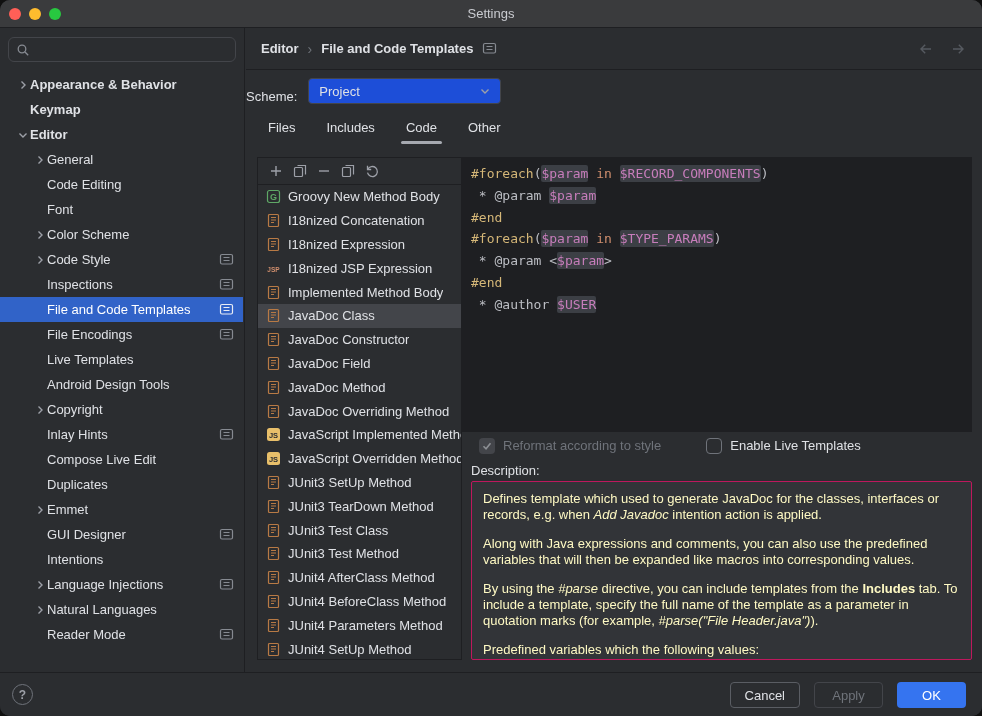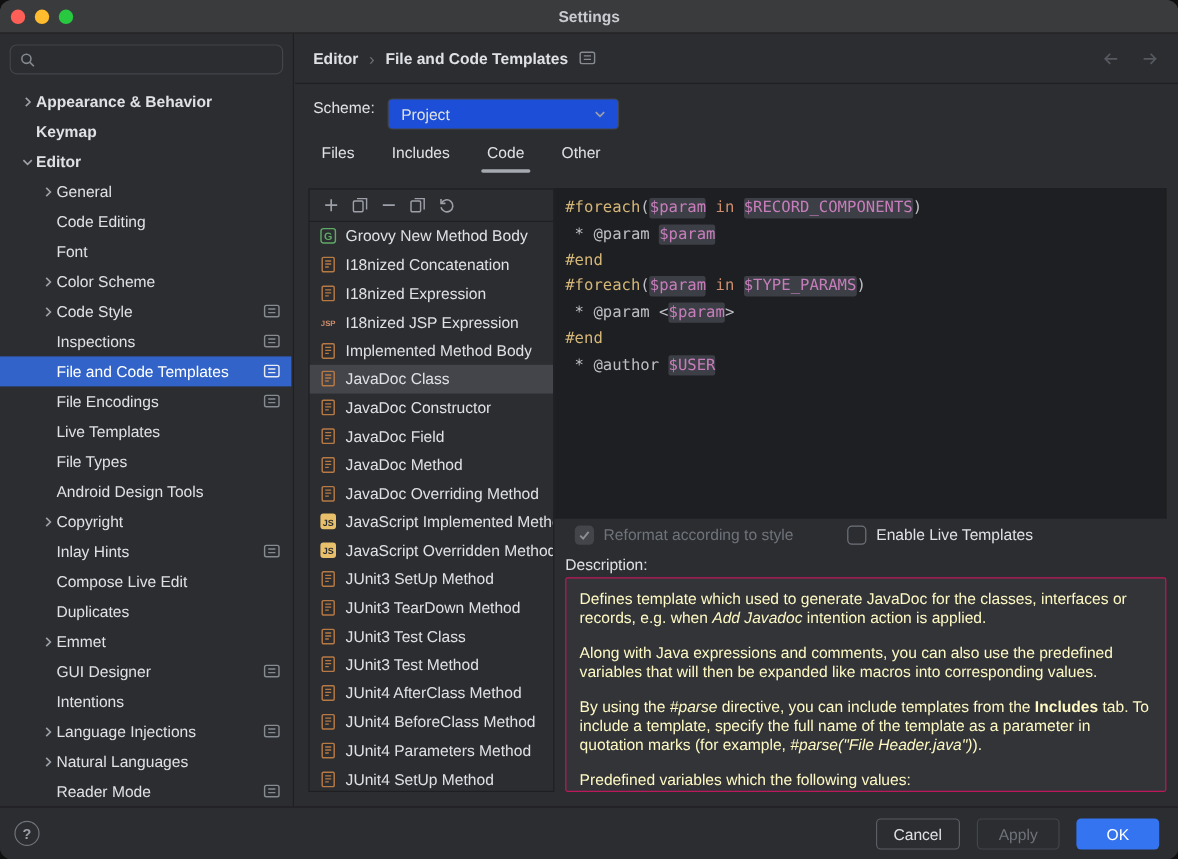--- a/index.html
+++ b/index.html
@@ -7,21 +7,21 @@
   body{font-family:"Liberation Sans",sans-serif;font-size:13px}
   .window{position:relative;width:982px;height:716px;border-radius:10px;overflow:hidden;
     background:var(--panel-bg,#2b2d30);color:var(--text,#dfe1e5)}
 
   
   .titlebar{position:absolute;top:0;left:0;right:0;height:28px;background:var(--titlebar-bg,#3a3b3d);
     border-bottom:1px solid var(--border-strong,#1e1f22);display:flex;align-items:center;justify-content:center}
   .traffic{position:absolute;left:9px;top:8px;display:flex;gap:8px}
   .traffic span{width:12px;height:12px;border-radius:50%;display:block}
   .t-red{background:#ff5f57}.t-yellow{background:#febc2e}.t-green{background:#28c840}
-  .window-title{font-weight:bold;color:#c9cbd0}
+  .window-title{font-weight:normal;color:#c9cbd0}
 
   
   .sidebar{position:absolute;top:28px;left:0;width:245px;bottom:44px;border-right:1px solid var(--border-strong,#1e1f22)}
   .search-wrap{margin:9px 8px 6px;height:25px;border:1px solid var(--border-soft,#43454a);border-radius:6px;
     display:flex;align-items:center;padding:0 7px;gap:5px;color:#868a91}
   .search-input{flex:1;min-width:0;background:transparent;border:none;outline:none;color:var(--text,#dfe1e5);font:inherit}
   .tree{position:absolute;top:44px;left:0;right:1px;bottom:0;overflow:hidden}
   .tree-item{height:25px;display:flex;align-items:center;padding-right:9px}
   .tree-item .chev{width:14px;height:14px;margin-left:16px;flex:none;display:flex;align-items:center;justify-content:center;color:#9da0a8}
   .tree-item.child .chev{margin-left:33px}
@@ -34,21 +34,21 @@
   
   .main{position:absolute;left:246px;right:0;top:28px;bottom:44px}
   .breadcrumb-row{position:absolute;top:0;left:0;right:0;height:42px;border-bottom:1px solid var(--border-strong,#1e1f22);
     display:flex;align-items:center;padding-left:15px}
   .crumb{font-weight:bold}
   .crumb-sep{color:var(--text-disabled,#6f737a);margin:0 9px;font-size:14px}
   .crumb-icon{margin-left:9px;display:flex;color:#868a91}
   .nav-arrows{position:absolute;right:16px;top:0;height:42px;display:flex;align-items:center;gap:16px;color:#565a60}
   .nav-arrows span{display:flex}
 
-  .scheme-row{position:absolute;top:54px;left:0;right:0;height:38px;display:flex;align-items:flex-start;padding-left:15px;gap:11px}
+  .scheme-row{position:absolute;top:38px;left:0;right:0;height:38px;display:flex;align-items:flex-end;gap:11px}
   .dropdown{width:193px;height:26px;border:1px solid var(--border-soft,#43454a);background:#1d4ed8;border-radius:4px;
     display:flex;align-items:center;padding:0 8px 0 10px}
   .dropdown .val{flex:1}
   .dropdown .dd-chev{display:flex;color:#9da0a8}
 
   .tabs-row{position:absolute;top:80px;left:0;right:0;height:37px;display:flex;align-items:flex-end;padding-left:20px;gap:27px}
   .tab{padding:6px 2px 10px;position:relative;color:var(--text,#dfe1e5)}
   .tab.selected::after{content:"";position:absolute;left:-3px;right:-3px;bottom:1px;height:3px;border-radius:2px;background:#a6a9b0}
 
   .panels{position:absolute;top:129px;left:11px;right:10px;height:503px}
@@ -206,24 +206,20 @@
           <span class="monitor">
             <svg width="15" height="15" viewBox="0 0 15 15">
               <rect x="1.5" y="2.5" width="12" height="9.5" rx="1.5" fill="none" stroke="currentColor" stroke-width="1.2"></rect>
               <path d="M4.5 5.5h6M4.5 8.5h6" stroke="currentColor" stroke-width="1.1"></path>
             </svg>
           </span>
         </div>
         <div class="tree-item child">
           <span class="chev"></span>
           <span class="lbl">Live Templates</span>
-        </div>
-        <div class="tree-item child">
-          <span class="chev"></span>
-          <span class="lbl">File Types</span>
         </div>
         <div class="tree-item child">
           <span class="chev"></span>
           <span class="lbl">Android Design Tools</span>
         </div>
         <div class="tree-item child">
           <span class="chev">
             <svg width="12" height="12" viewBox="0 0 12 12" fill="none" stroke="currentColor" stroke-width="1.4">
               <path d="M4.5 2.5 8 6l-3.5 3.5"></path>
             </svg>

